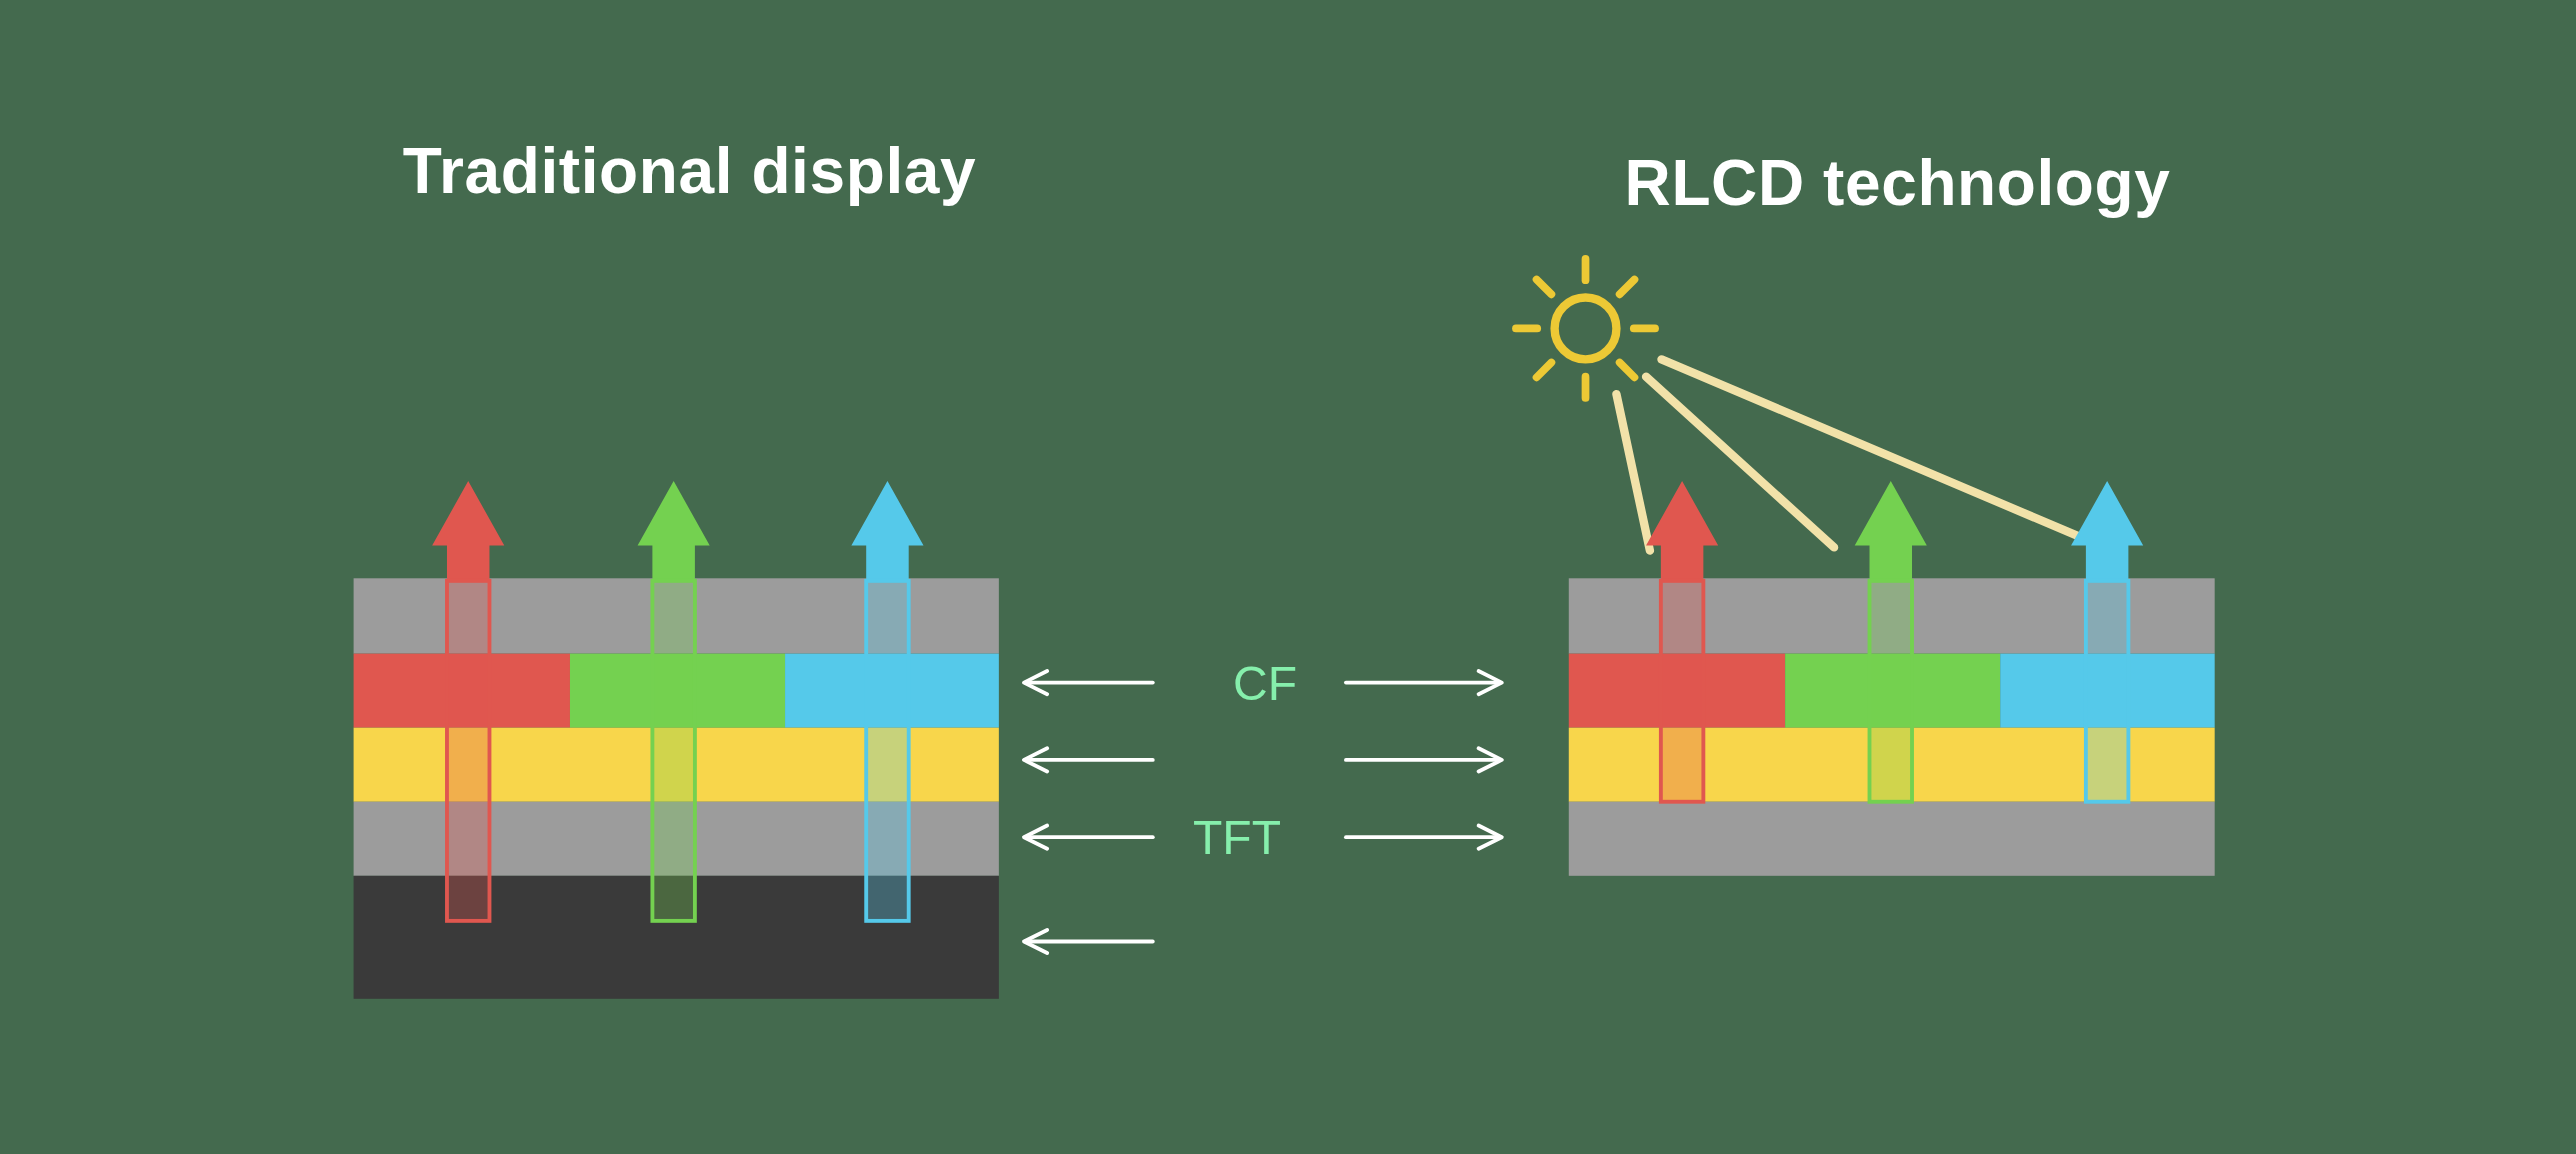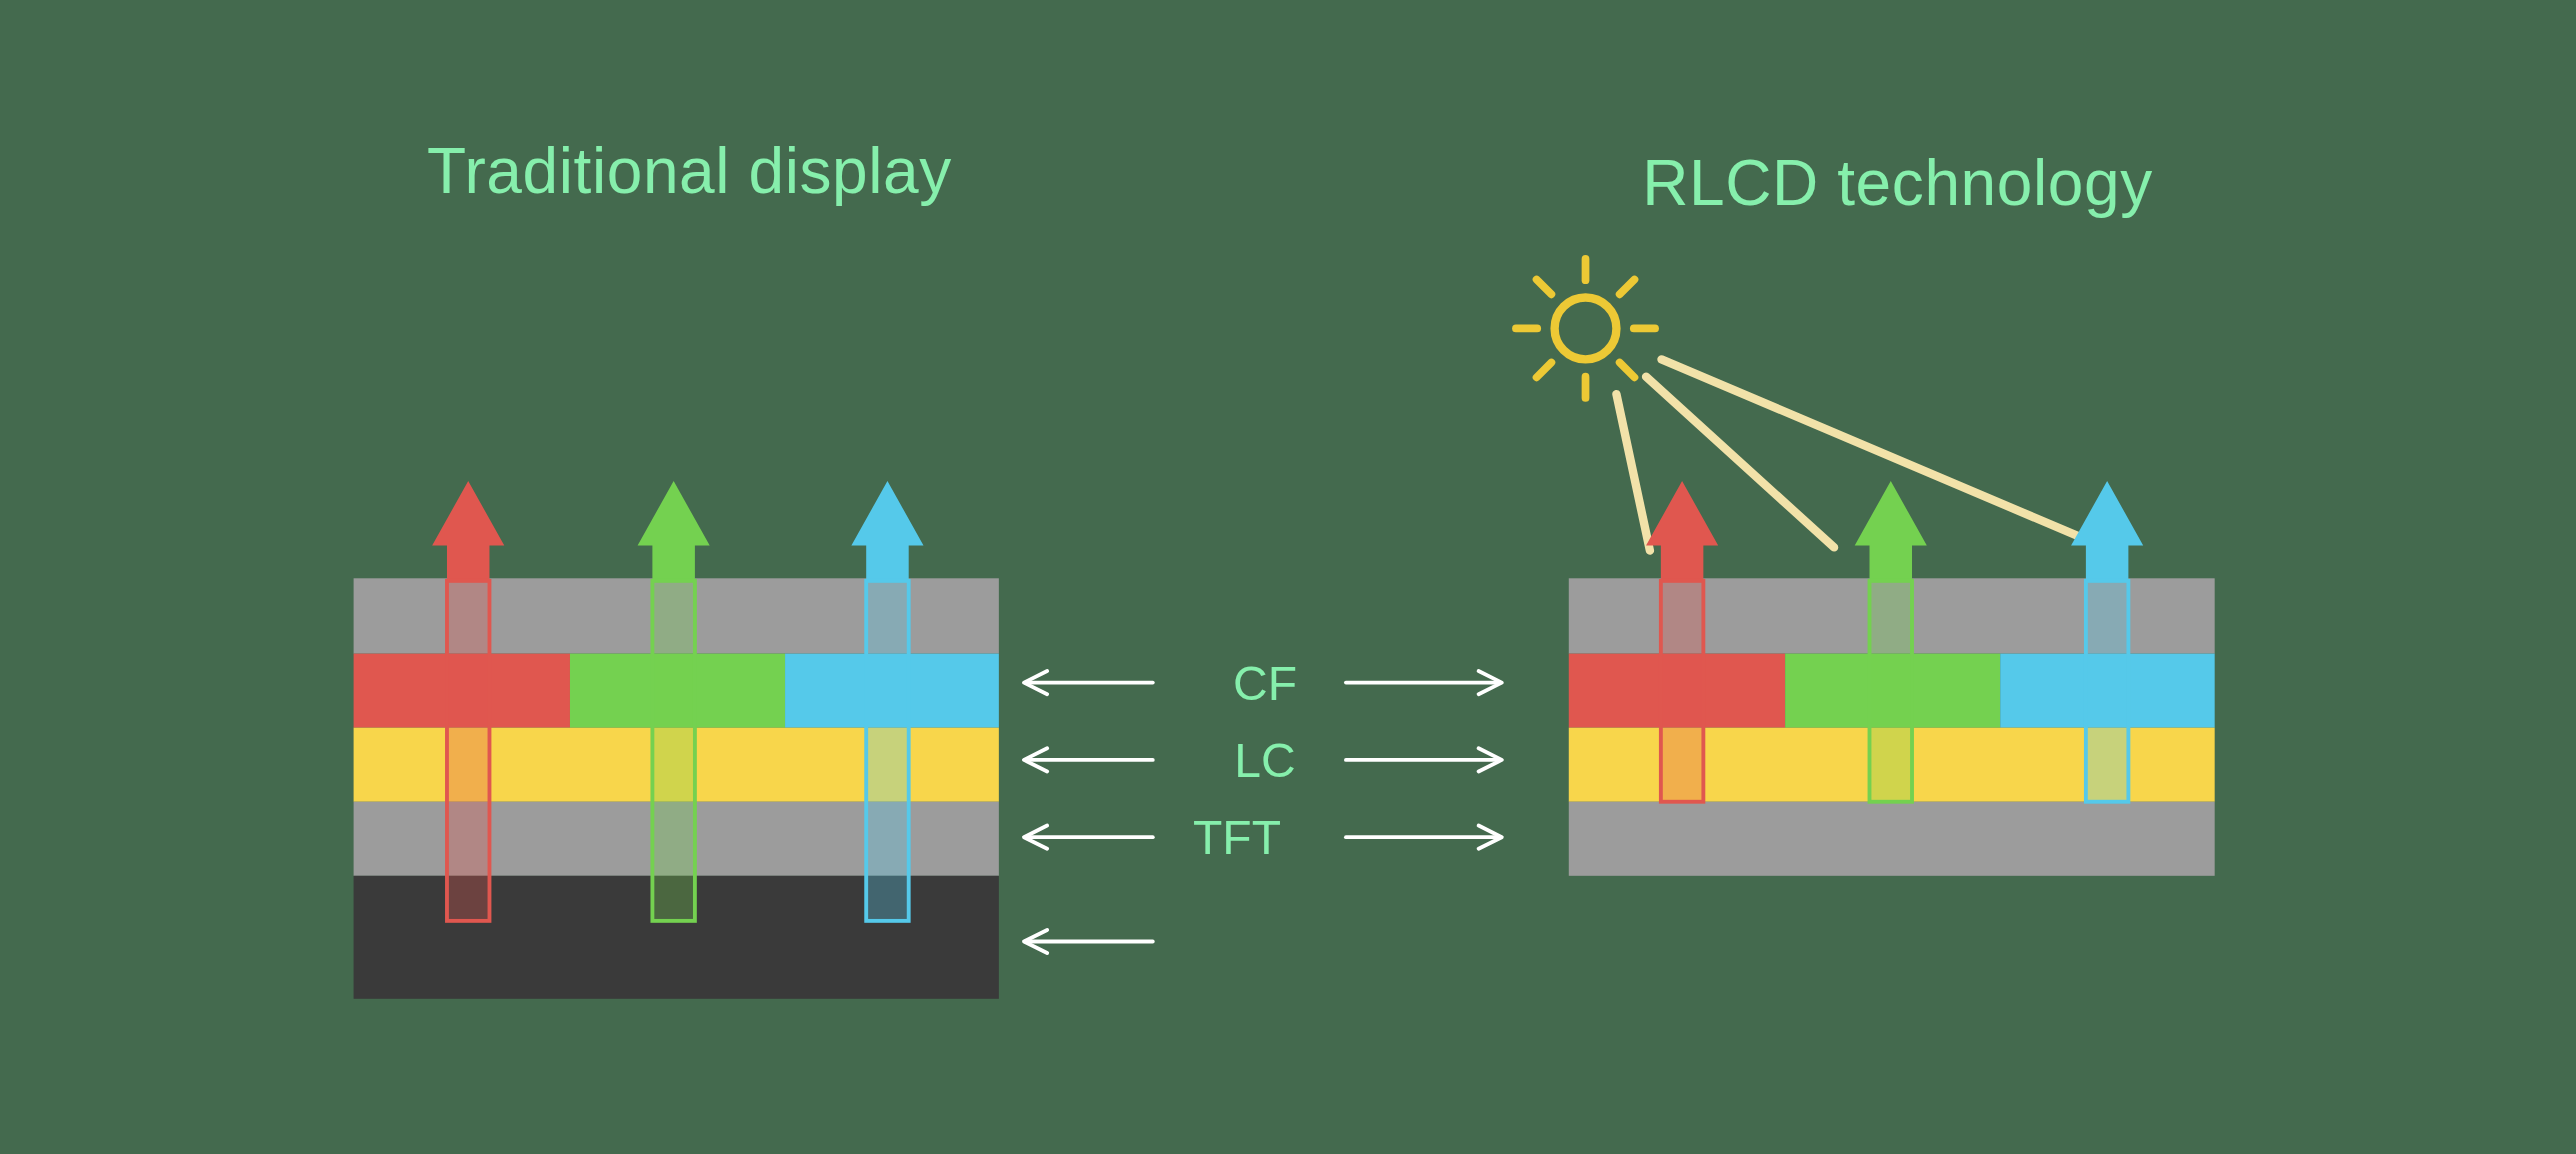--- a/index.html
+++ b/index.html
@@ -9,23 +9,23 @@
     background: #446A4E;
     font-family: "Liberation Sans", sans-serif;
     overflow: hidden;
   }
   .canvas { position: relative; width: 2576px; height: 1154px; }
   .canvas svg { position: absolute; left: 0; top: 0; }
   .title {
     position: absolute;
     width: 773px;
     text-align: center;
-    color: #86efac;
+    color: #ffffff;
     font-size: 64px;
-    font-weight: 400;
+    font-weight: 700;
     line-height: 72px;
     letter-spacing: 0.6px;
   }
   #left-title  { left: 303px;  top: 135px; }
   #right-title { left: 1511px; top: 135px; margin-top: 12px; }
   .layer-label {
     position: absolute;
     text-align: center;
     color: #86efac;
     font-size: 48px;
@@ -146,16 +146,15 @@
         <line x1="1592" y1="1462" x2="1790" y2="1462"></line>
         <polyline points="1626,1444 1590,1462 1626,1480"></polyline>
       </g>
     </g>
   </svg>
 
   <div class="title" id="left-title">Traditional display</div>
   <div class="title" id="right-title">RLCD technology</div>
 
   <div class="layer-label" id="cf-label">CF</div>
-  <div class="layer-label" id="lc-label">LC</div>
   <div class="layer-label" id="tft-label">TFT</div>
 </div>
 
 
 </body></html>

